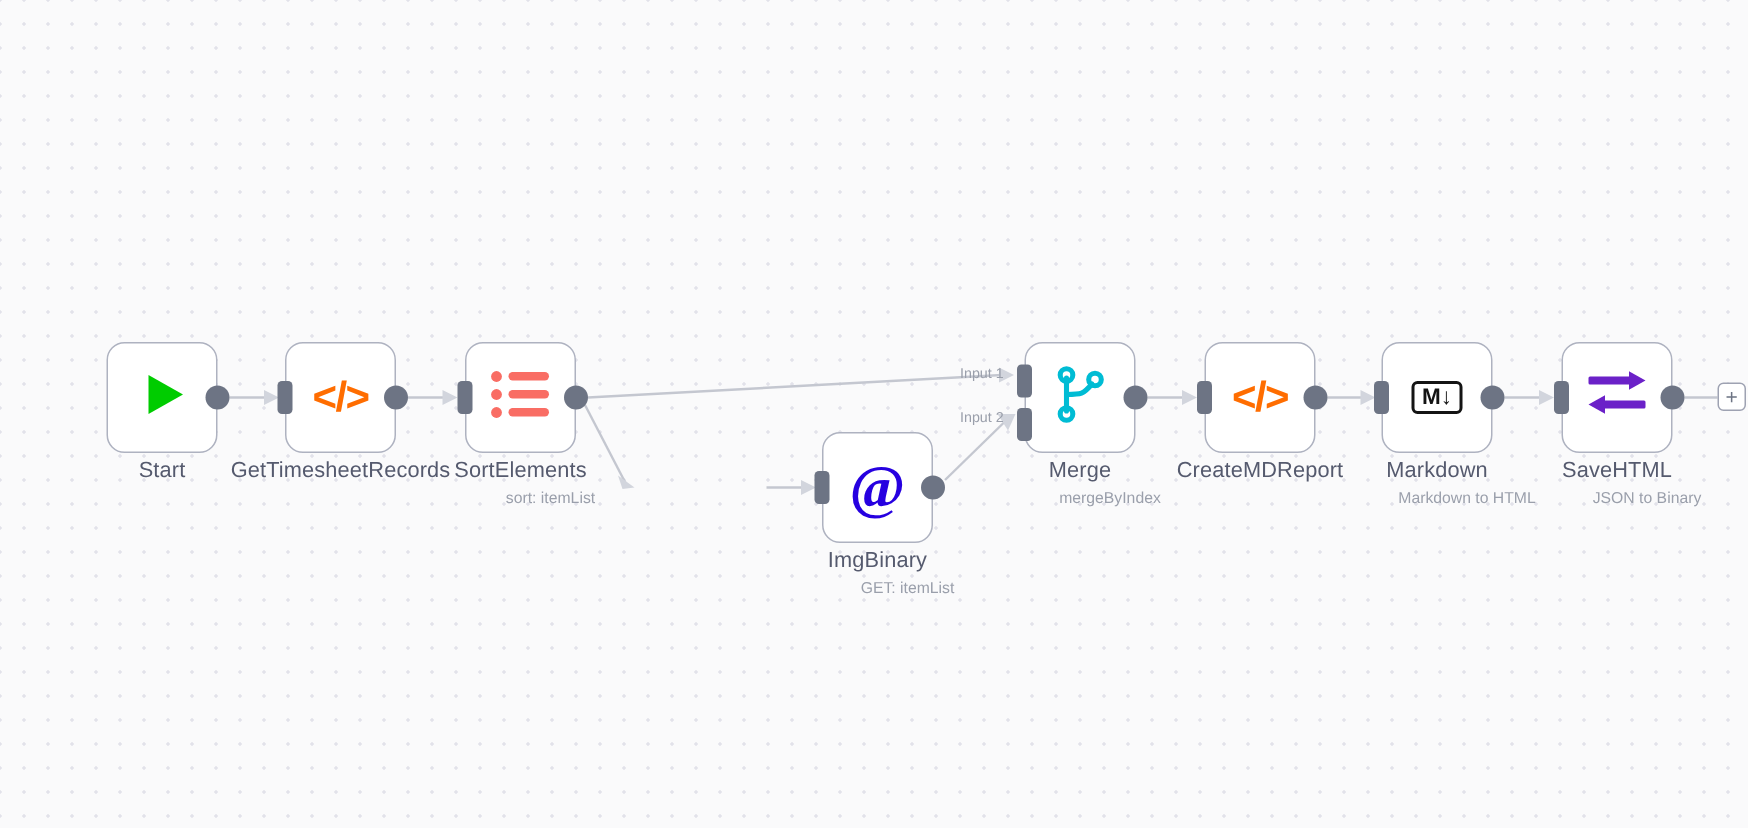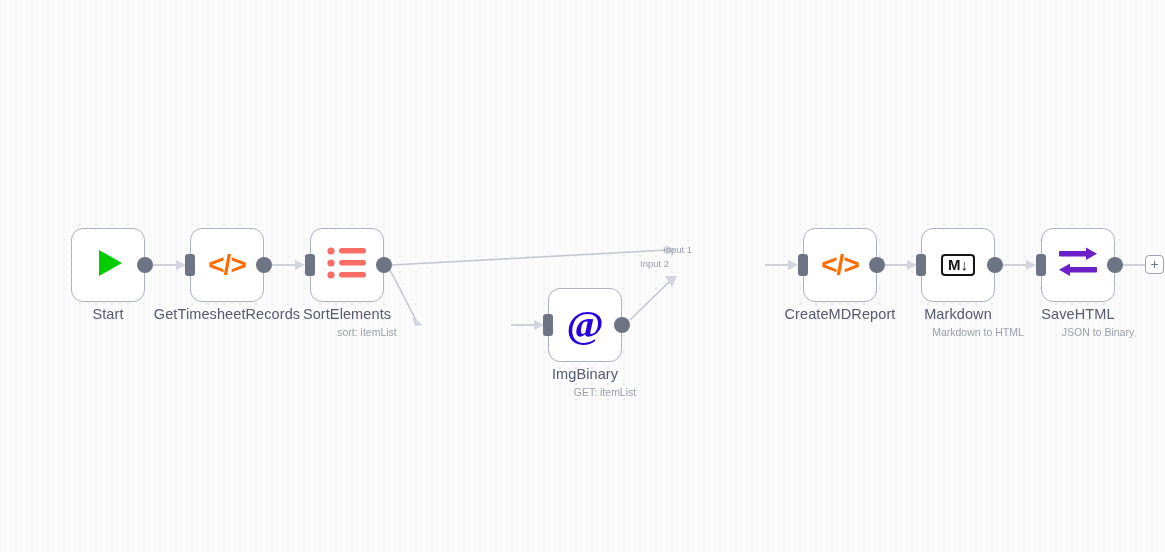--- a/index.html
+++ b/index.html
@@ -273,23 +273,43 @@
   <div class="node" style="left:548px; top:288px;">
     <div class="node-box">
       <span class="icon at-sign">@</span>
     </div>
     <div class="in-rect single"></div>
     <div class="out-dot"></div>
     <div class="node-label">ImgBinary</div>
     <div class="node-sub">GET: itemList</div>
   </div>
 
-
-  <div class="port-label" style="left:640px; top:244px;margin-left:23px;">Input 1</div>
-  <div class="port-label" style="left:640px; top:258px;">Input 2</div>
+  <div class="node" style="left:683px; top:228px;">
+    <div class="node-box">
+      <span class="icon">
+        <svg width="38" height="40" viewBox="0 0 38 40">
+          <g stroke="#00bcd4" stroke-width="3.4" fill="none" stroke-linecap="round">
+            <path d="M 10 9 L 10 31"></path>
+            <path d="M 10 20 C 20 20, 21 20, 27 13"></path>
+          </g>
+          <circle cx="10" cy="7" r="4.2" fill="none" stroke="#00bcd4" stroke-width="3.4"></circle>
+          <circle cx="10" cy="33" r="4.2" fill="none" stroke="#00bcd4" stroke-width="3.4"></circle>
+          <circle cx="29" cy="10" r="4.2" fill="none" stroke="#00bcd4" stroke-width="3.4"></circle>
+        </svg>
+      </span>
+    </div>
+    <div class="in-rect i1"></div>
+    <div class="in-rect i2"></div>
+    <div class="out-dot"></div>
+    <div class="node-label">Merge</div>
+    <div class="node-sub">mergeByIndex</div>
+  </div>
+
+  <div class="port-label" style="left:640px; top:244px;">Input 1</div>
+  <div class="port-label" style="left:640px; top:273px;">Input 2</div>
 
   <div class="node" style="left:803px; top:228px;">
     <div class="node-box">
       <span class="icon icon-code">&lt;/&gt;</span>
     </div>
     <div class="in-rect single"></div>
     <div class="out-dot"></div>
     <div class="node-label">CreateMDReport</div>
   </div>
 

